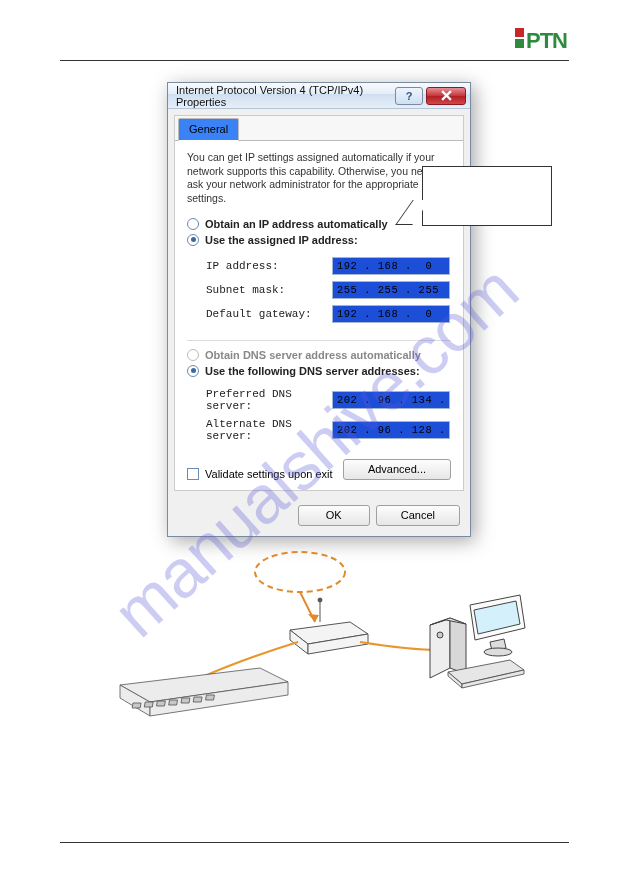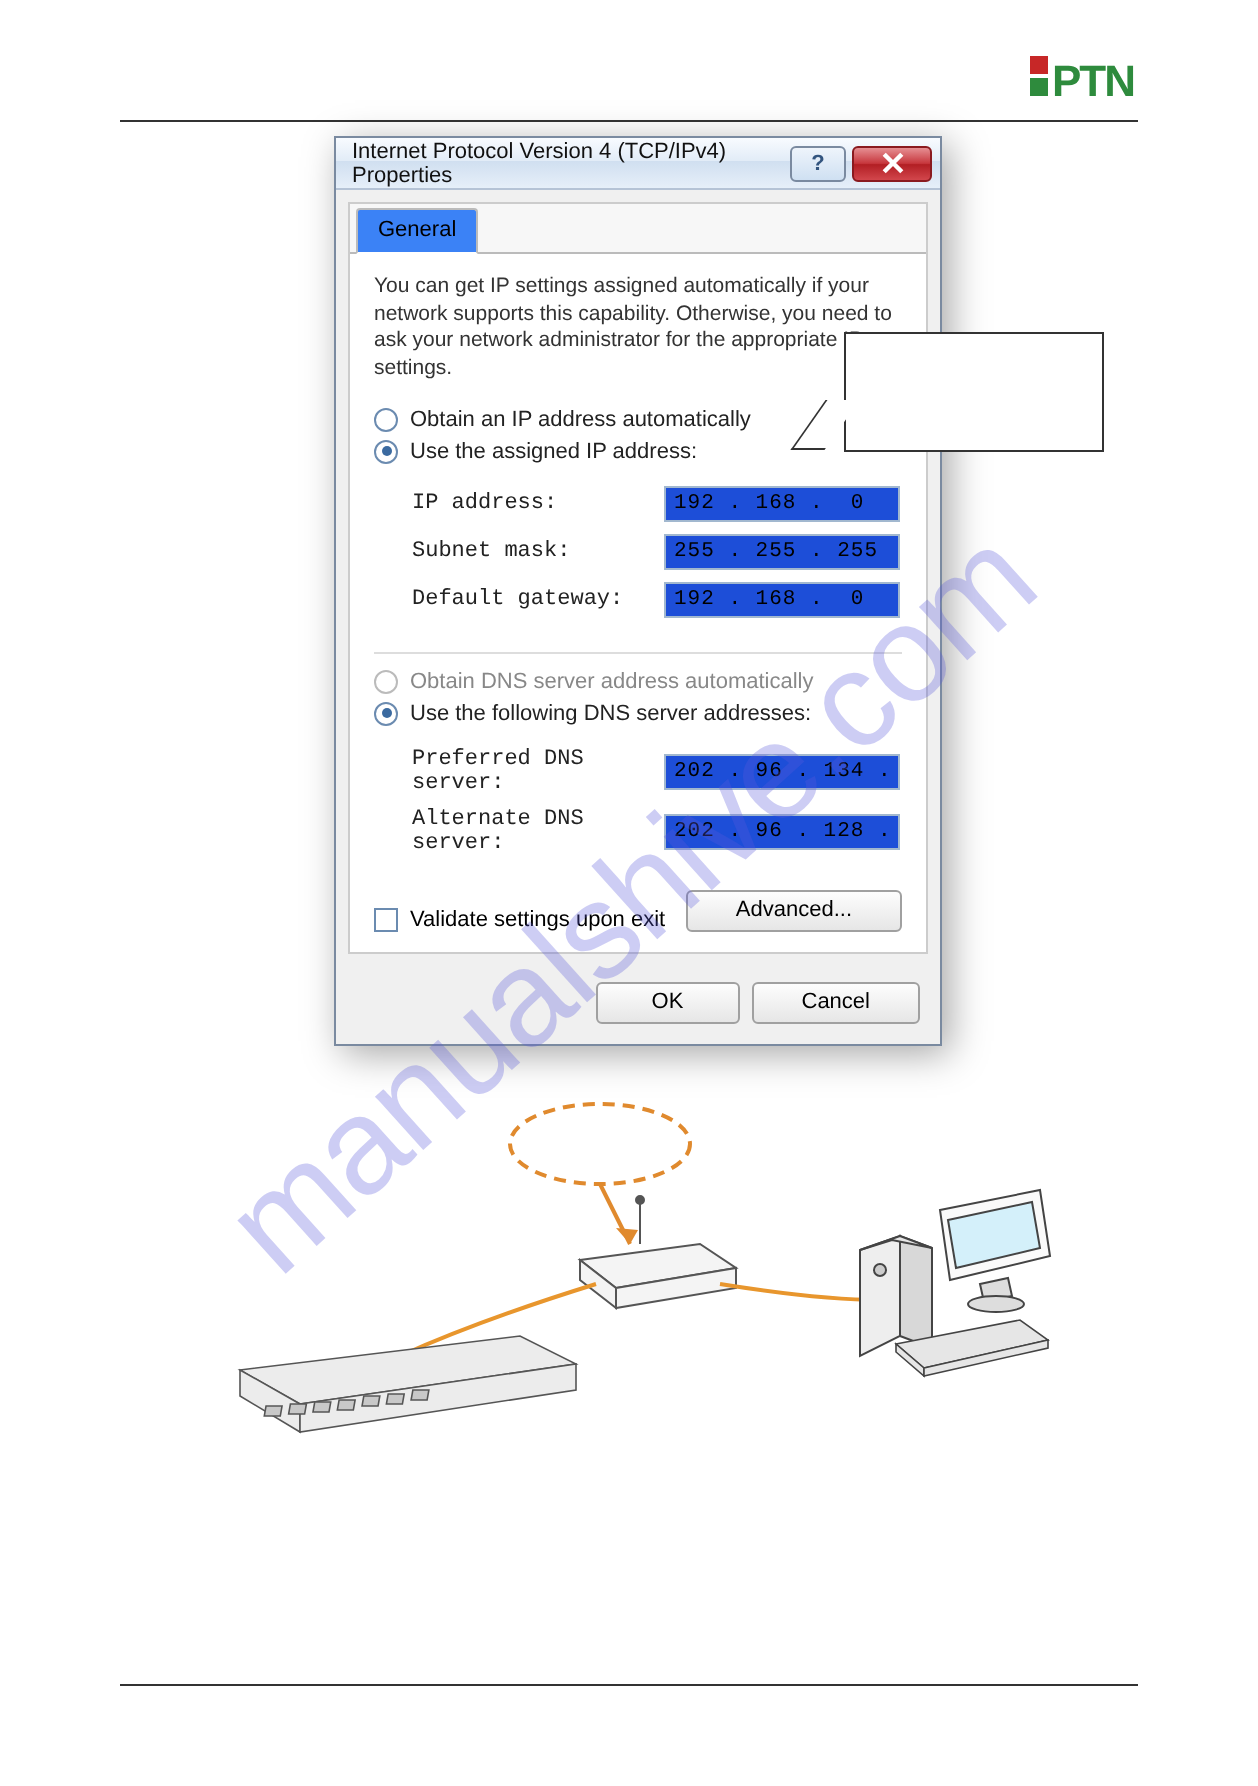--- a/index.html
+++ b/index.html
@@ -50,21 +50,21 @@
     font-size: 22px;
     color: #2e8b3d;
     letter-spacing: -1px;
     font-family: Arial, sans-serif;
   }
 
   
   .dialog {
     position: absolute;
     left: 167px;
-    top: 68px;
+    top: 82px;
     width: 304px;
     background: #f0f0f0;
     border: 1px solid #7a8aa0;
     box-shadow: 4px 4px 18px rgba(0,0,0,0.35);
   }
   .title-bar {
     height: 26px;
     background: linear-gradient(#f8fbff, #e2ecf7 45%, #d0dff0 46%, #e6eff9);
     border-bottom: 1px solid #b5c3d6;
     display: flex;
@@ -128,20 +128,21 @@
     color: #333;
     line-height: 1.3;
     margin-bottom: 12px;
   }
   .radio-row {
     display: flex;
     align-items: center;
     font-size: 11px;
     margin: 4px 0;
     color: #222;
+    font-weight: bold;
   }
   .radio-row.disabled { color: #888; }
   .radio {
     width: 12px; height: 12px;
     border-radius: 50%;
     border: 1px solid #6b8bb0;
     margin-right: 6px;
     background: #fff;
     display: flex; align-items: center; justify-content: center;
   }

